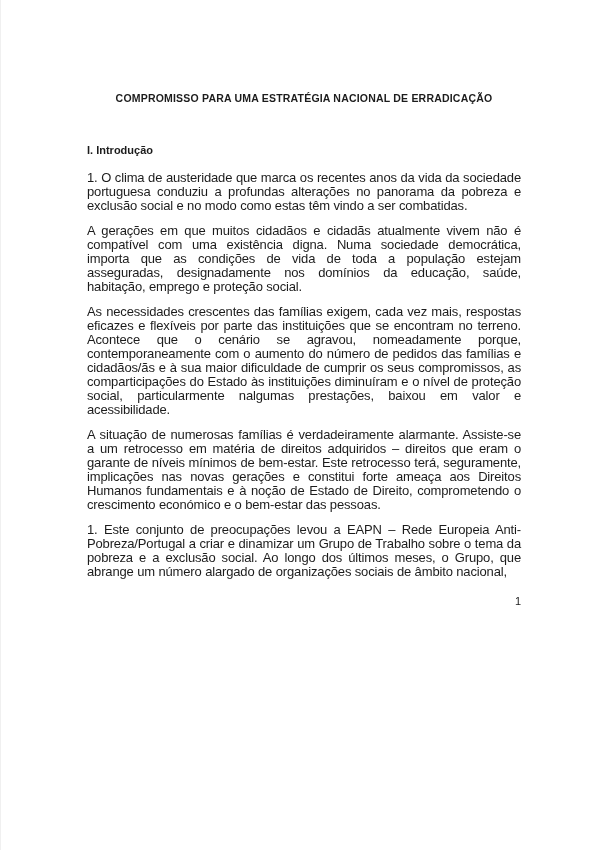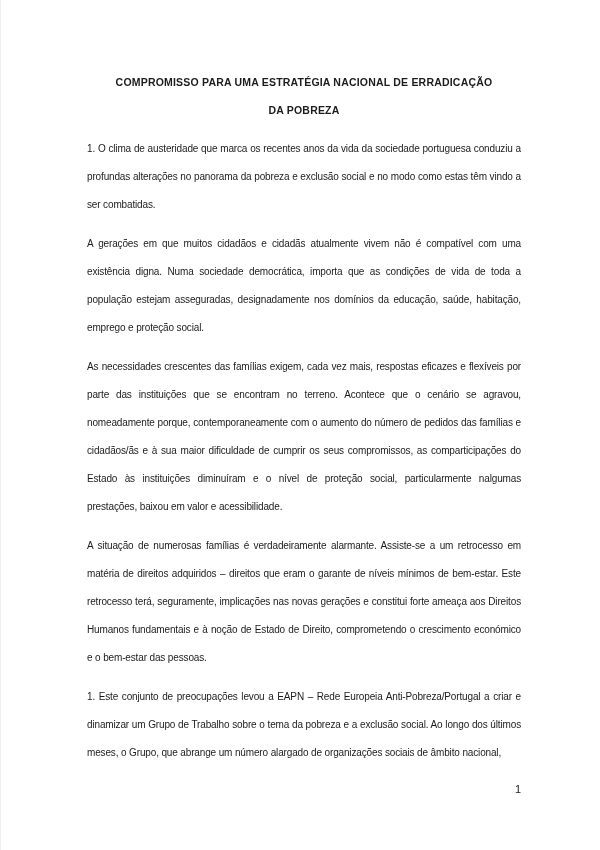--- a/index.html
+++ b/index.html
@@ -14,21 +14,21 @@
     background: #ffffff;
     overflow: hidden;
     box-sizing: border-box;
     border-left: 1px solid #f0f0f0;
     font-family: "Liberation Sans", sans-serif;
     color: #1c1c1c;
   }
   .content {
     position: absolute;
     left: 86px;
-    top: 0;
+    top: 16px;
     width: 434px;
     padding-top: 68px;
   }
   .doc-title {
     margin: 0;
     font-size: 10.5px;
     font-weight: bold;
     line-height: 28px;
     text-align: center;
     letter-spacing: 0.2px;
@@ -41,22 +41,22 @@
   .section-heading {
     margin: 28px 0 0 0;
     font-size: 11px;
     font-weight: bold;
     line-height: 20px;
     text-align: left;
     color: #1c1c1c;
   }
   .body-paragraph {
     margin: 11px 0 0 0;
-    font-size: 10px;
-    line-height: 28px;
+    font-size: 13px;
+    line-height: 14px;
     text-align: justify;
     text-justify: inter-word;
     letter-spacing: -0.15px;
     word-spacing: 0.05px;
     color: #1c1c1c;
   }
   .page-footer {
     margin: 12px 0 0 0;
     width: 434px;
     text-align: right;
@@ -68,23 +68,23 @@
   }
 </style>
 </head>
 <body>
 
 <div class="page">
   <div class="content">
 
     <h1 class="doc-title">
       <span class="title-line">COMPROMISSO PARA UMA ESTRATÉGIA NACIONAL DE ERRADICAÇÃO</span>
-      <span class="title-line">DA POBREZA</span>
     </h1>
 
+    <h2 class="section-heading">I. Introdução</h2>
 
     <p class="body-paragraph">1. O clima de austeridade que marca os recentes anos da vida da sociedade portuguesa conduziu a profundas alterações no panorama da pobreza e exclusão social e no modo como estas têm vindo a ser combatidas.</p>
 
     <p class="body-paragraph">A gerações em que muitos cidadãos e cidadãs atualmente vivem não é compatível com uma existência digna. Numa sociedade democrática, importa que as condições de vida de toda a população estejam asseguradas, designadamente nos domínios da educação, saúde, habitação, emprego e proteção social.</p>
 
     <p class="body-paragraph">As necessidades crescentes das famílias exigem, cada vez mais, respostas eficazes e flexíveis por parte das instituições que se encontram no terreno. Acontece que o cenário se agravou, nomeadamente porque, contemporaneamente com o aumento do número de pedidos das famílias e cidadãos/ãs e à sua maior dificuldade de cumprir os seus compromissos, as comparticipações do Estado às instituições diminuíram e o nível de proteção social, particularmente nalgumas prestações, baixou em valor e acessibilidade.</p>
 
     <p class="body-paragraph">A situação de numerosas famílias é verdadeiramente alarmante. Assiste-se a um retrocesso em matéria de direitos adquiridos – direitos que eram o garante de níveis mínimos de bem-estar. Este retrocesso terá, seguramente, implicações nas novas gerações e constitui forte ameaça aos Direitos Humanos fundamentais e à noção de Estado de Direito, comprometendo o crescimento económico e o bem-estar das pessoas.</p>
 
     <p class="body-paragraph">1. Este conjunto de preocupações levou a EAPN – Rede Europeia Anti-Pobreza/Portugal a criar e dinamizar um Grupo de Trabalho sobre o tema da pobreza e a exclusão social. Ao longo dos últimos meses, o Grupo, que abrange um número alargado de organizações sociais de âmbito nacional,</p>

